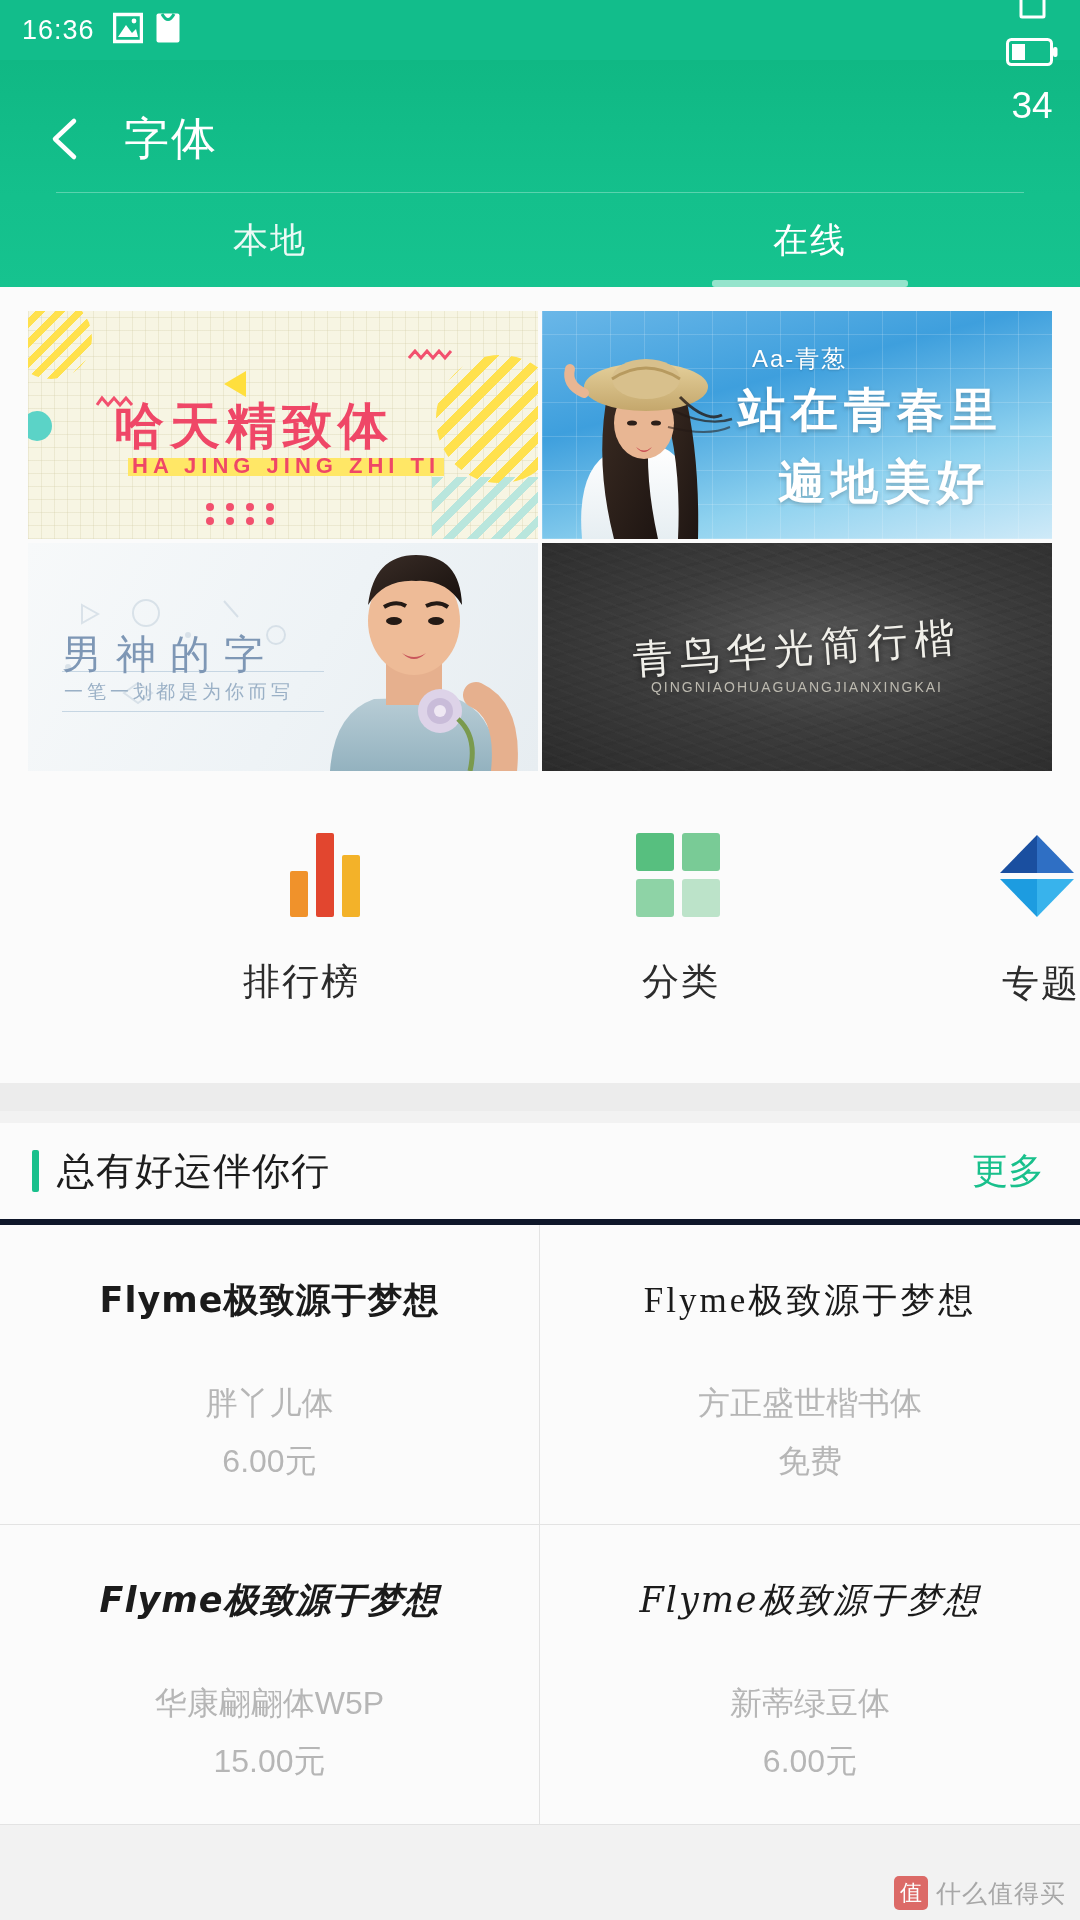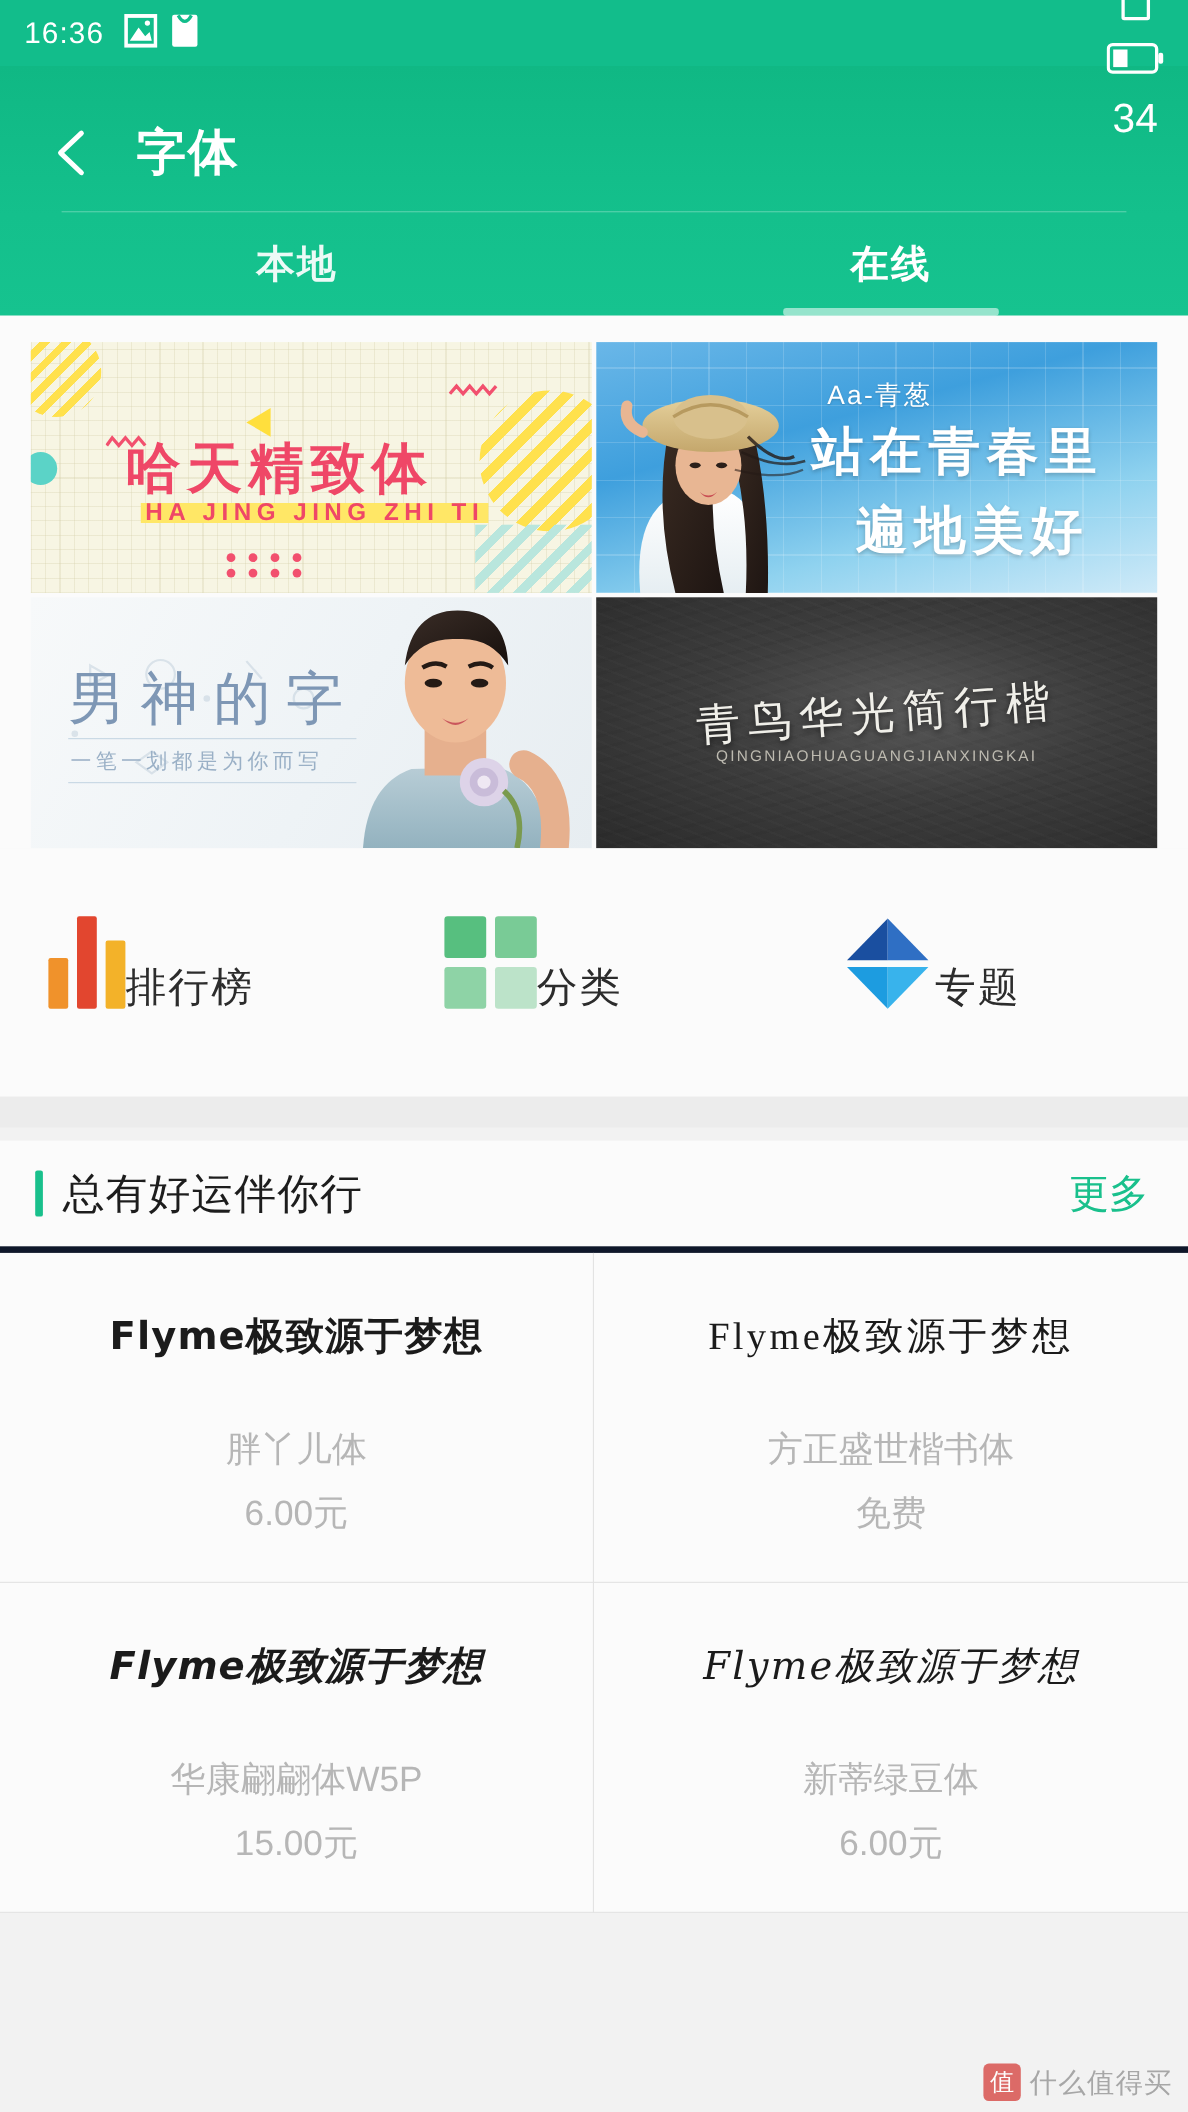--- a/index.html
+++ b/index.html
@@ -17,21 +17,20 @@
   }
   .sb-time{font-size:27px;letter-spacing:1px;font-weight:300;}
   .sb-left-icons{display:flex;align-items:center;gap:12px;margin-left:18px;}
   .sb-right{margin-left:auto;display:flex;align-items:center;gap:14px;flex-direction:column;}
   .sb-batt-num{font-size:37px;font-weight:300;}
 
   
   .header{
     background:linear-gradient(180deg,#10b884 0%,#14c08c 60%,#16c38f 100%);
     padding-top:26px;
-    font-weight:bold;
   }
   .header-top{display:flex;align-items:center;height:106px;padding-left:44px;}
   .back-chevron{width:46px;height:46px;display:block;}
   .header-title{color:#fff;font-size:45px;margin-left:34px;letter-spacing:2px;}
   .header-rule{height:1px;background:rgba(255,255,255,.30);margin:0 56px;}
   .tabs{display:flex;height:94px;position:relative;}
   .tab{
     flex:1;display:flex;align-items:center;justify-content:center;
     color:#fff;font-size:35px;letter-spacing:2px;
   }
@@ -114,21 +113,21 @@
   .b2-l2{
     position:absolute;left:236px;top:140px;color:#fff;font-size:47px;letter-spacing:6px;
     font-weight:bold;text-shadow:0 2px 4px rgba(0,0,0,.22);
   }
 
   
   .b3{background:linear-gradient(120deg,#f7f9fa 0%,#eef3f6 55%,#e7edf1 100%);}
   .b3-shapes{position:absolute;inset:0;opacity:.35;}
   .b3-man{position:absolute;right:0;bottom:0;width:248px;height:228px;}
   .b3-title{
-    position:absolute;left:34px;top:58px;font-size:52px;color:#7e97b5;letter-spacing:14px;
+    position:absolute;left:34px;top:84px;font-size:40px;color:#7e97b5;letter-spacing:14px;
   }
   .b3-sub{
     position:absolute;left:36px;top:136px;font-size:19px;color:#9ab0c6;letter-spacing:4px;
   }
   .b3-line{
     position:absolute;left:34px;top:128px;width:262px;height:1px;background:#c6d6e3;
   }
   .b3-line2{
     position:absolute;left:34px;top:168px;width:262px;height:1px;background:#c6d6e3;
   }
@@ -151,21 +150,21 @@
   }
   .b4-sub{
     position:absolute;left:50%;top:136px;transform:translateX(-50%);
     color:#bdbab0;font-size:14px;letter-spacing:2px;white-space:nowrap;
   }
 
   
   .shortcuts{
     background:#fbfbfb;display:flex;padding:62px 0 74px 0;
   }
-  .shortcut{flex:1;display:flex;align-items:flex-start;margin-left:44px;}
+  .shortcut{flex:1;display:flex;flex-direction:column;align-items:flex-end;margin-left:44px;}
   .shortcut-label{margin-top:40px;font-size:37px;color:#2c2c2c;letter-spacing:2px;}
   .ic-rank{display:flex;align-items:flex-end;gap:8px;height:84px;}
   .ic-rank i{display:block;width:18px;border-radius:2px;}
   .ic-cat{display:grid;grid-template-columns:38px 38px;grid-template-rows:38px 38px;gap:8px;}
   .ic-cat i{display:block;border-radius:3px;}
   .ic-topic{width:86px;height:86px;position:relative;}
 
   .gap-band{height:28px;background:#ececec;}
 
   

